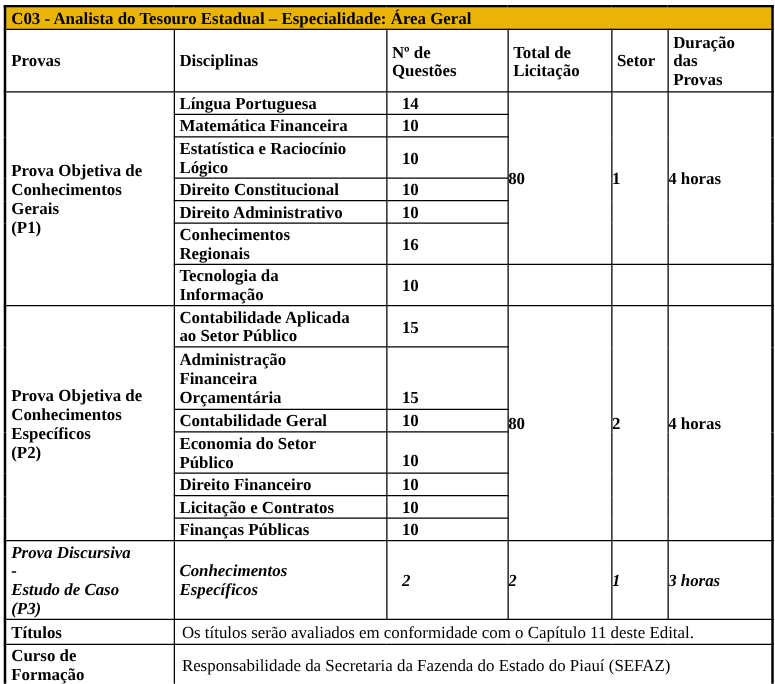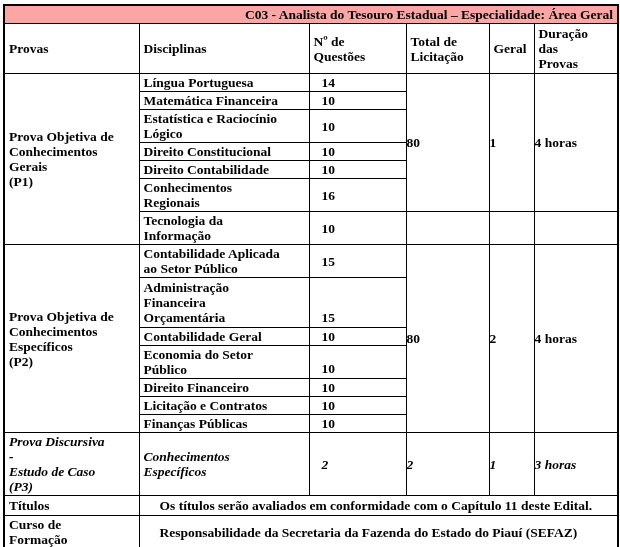--- a/index.html
+++ b/index.html
@@ -23,30 +23,29 @@
   td {
     border: 1.5px solid #000000;
     font-size: 13.5px;
     font-weight: bold;
     line-height: 15px;
     padding: 1px 4px;
     vertical-align: middle;
     overflow: hidden;
   }
   .title-cell {
-    background: #fca5a5;
+    background: #eab308;
     white-space: nowrap;
     padding-left: 4px;
-    text-align: right;
   }
   .pre   { white-space: pre-line; }
   .num   { padding-left: 12px; margin-top: 45px; }
   .cw    { padding-left: 0; }
   .vbot  { vertical-align: bottom; padding-bottom: 2px; }
-  .reg   { font-weight: bold; white-space: nowrap; padding-left: 20px; }
+  .reg   { font-weight: normal; white-space: nowrap; padding-left: 6px; }
   .nowrap{ white-space: nowrap; }
   tr.h18 { height: 18px; }
   tr.h20 { height: 20px; margin-top: 40px; }
   tr.h32 { height: 32px; }
   tr.h34 { height: 34px; }
   tr.h50 { height: 50px; }
   tr.h63 { height: 63px; font-style: italic; }
 </style>
 </head>
 <body>
@@ -67,21 +66,21 @@
       <td colspan="6" class="title-cell">C03 - Analista do Tesouro Estadual – Especialidade: Área Geral</td>
     </tr>
 
     <tr class="h50">
       <td>Provas</td>
       <td>Disciplinas</td>
       <td class="pre">Nº de
 Questões</td>
       <td class="pre">Total de
 Licitação</td>
-      <td>Geral</td>
+      <td>Setor</td>
       <td class="pre">Duração
 das
 Provas</td>
     </tr>
 
     <tr class="h18">
       <td rowspan="7" class="pre">Prova Objetiva de
 Conhecimentos
 Gerais
 (P1)</td>
@@ -98,21 +97,21 @@
     <tr class="h32">
       <td class="pre">Estatística e Raciocínio
 Lógico</td>
       <td class="num">10</td>
     </tr>
     <tr class="h18">
       <td>Direito Constitucional</td>
       <td class="num">10</td>
     </tr>
     <tr class="h18">
-      <td>Direito Contabilidade</td>
+      <td>Direito Administrativo</td>
       <td class="num">10</td>
     </tr>
     <tr class="h32">
       <td class="pre">Conhecimentos
 Regionais</td>
       <td class="num">16</td>
     </tr>
     <tr class="h32">
       <td class="pre">Tecnologia da
 Informação</td>

